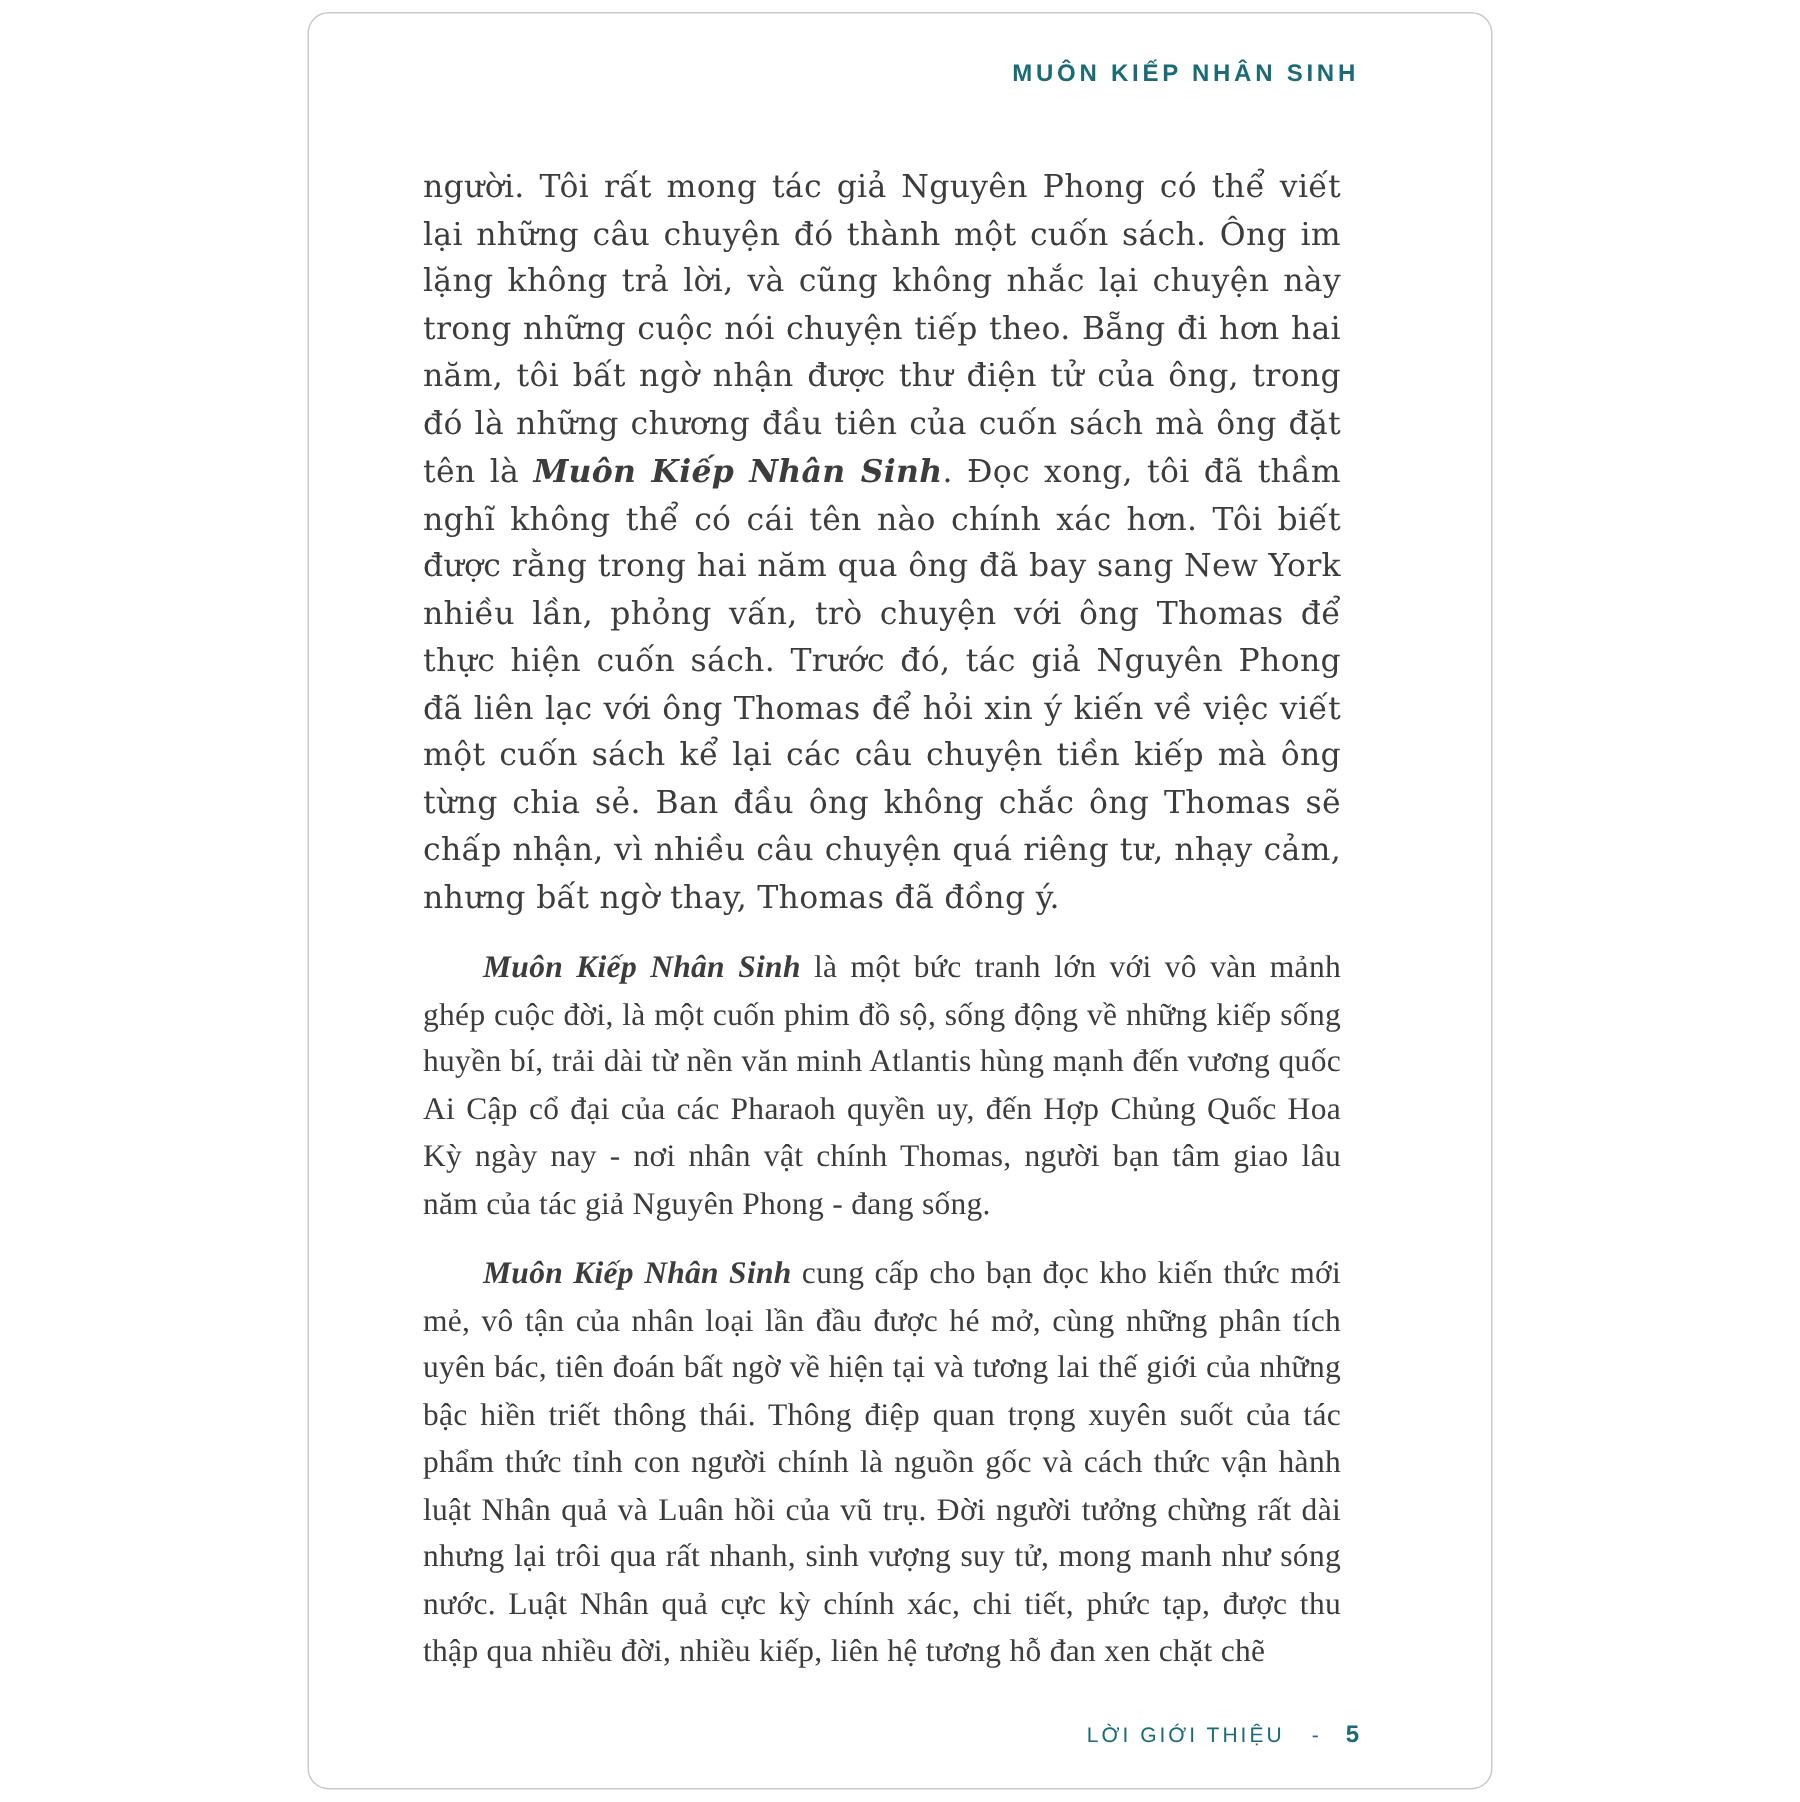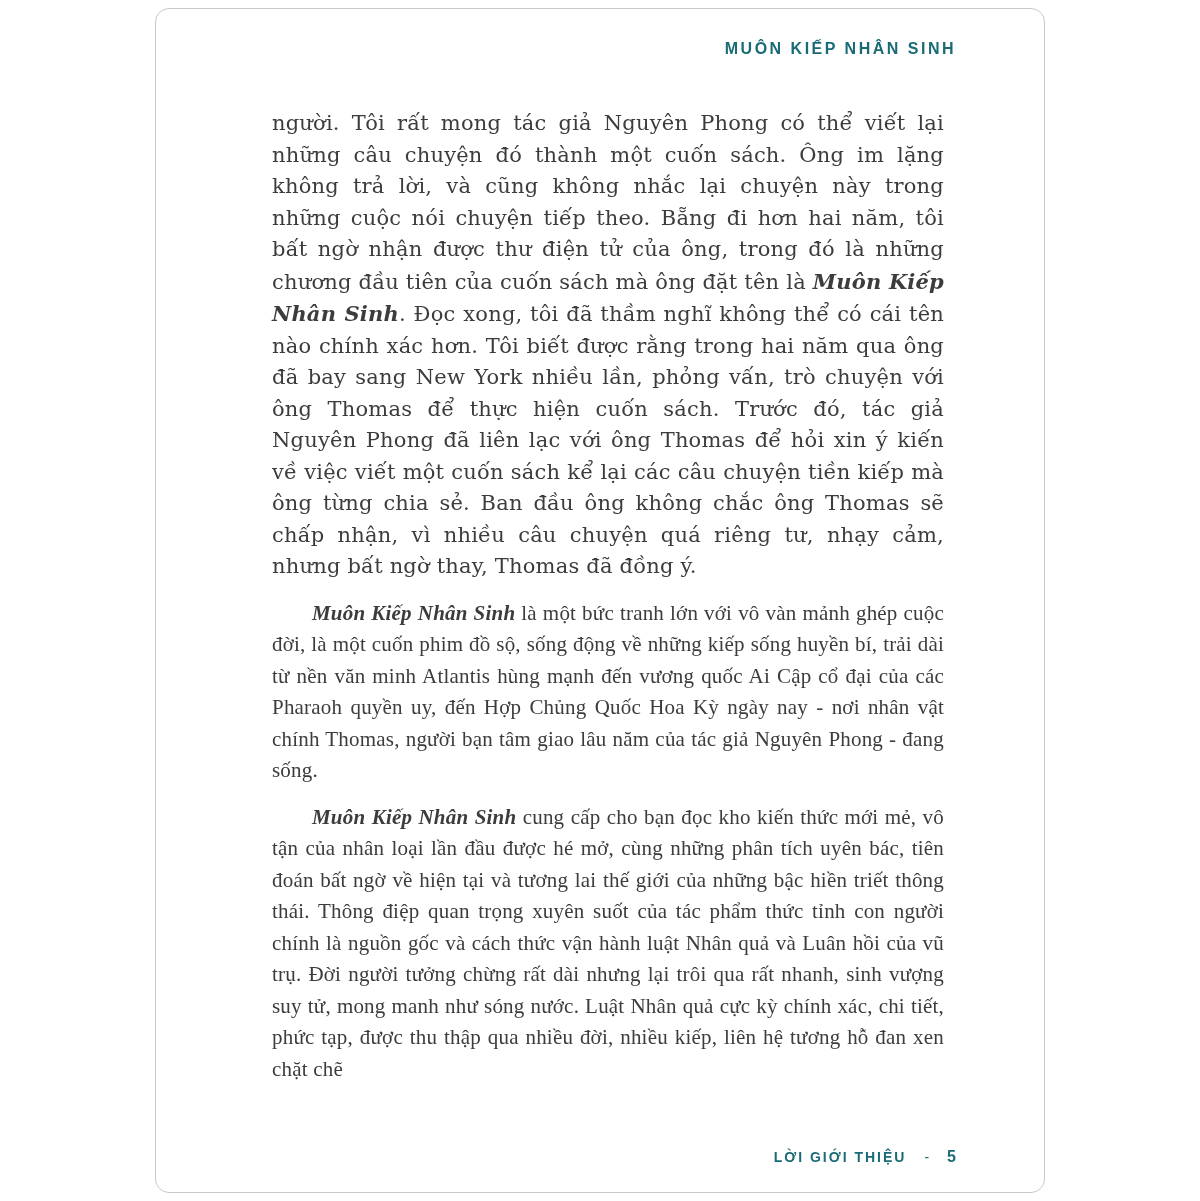--- a/index.html
+++ b/index.html
@@ -15,26 +15,26 @@
     background:var(--bg);
     font-family:"DejaVu Serif", serif;
     overflow:hidden;
   }
   .canvas{
     width:1200px;height:1201px;
     display:flex;justify-content:center;align-items:flex-start;
   }
   .book-page{
     position:relative;
-    width:890px;height:1185px;
+    width:790px;height:1185px;
     margin-top:8px;
     background:var(--bg);
     border:1px solid var(--border);
     border-radius:14px;
-    padding:0 88px 0 116px;
+    padding:0 88px 0 76px;
   }
   .page-header{
     margin-top:30px;
     text-align:right;
   }
   .header-title{
     font-family:"Liberation Sans", sans-serif;
     font-size:16px;
     font-weight:700;
     letter-spacing:2.5px;
@@ -64,21 +64,21 @@
     position:absolute;
     right:88px;
     bottom:26px;
     display:flex;
     align-items:baseline;
     color:var(--accent);
     font-family:"Liberation Sans", sans-serif;
   }
   .footer-section{
     font-size:14px;
-    font-weight:700;
+    font-weight:400;
     letter-spacing:2px;
   }
   .footer-sep{
     margin:0 18px;
     font-size:14px;
   }
   .footer-page-number{
     font-size:16px;
     font-weight:700;
   }

